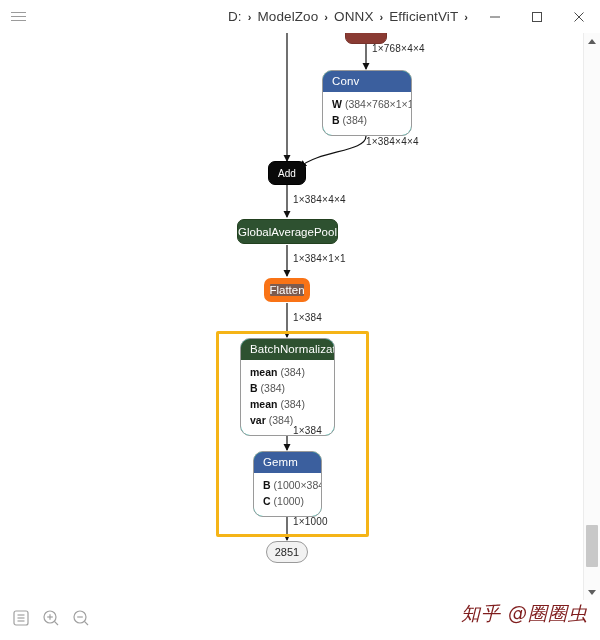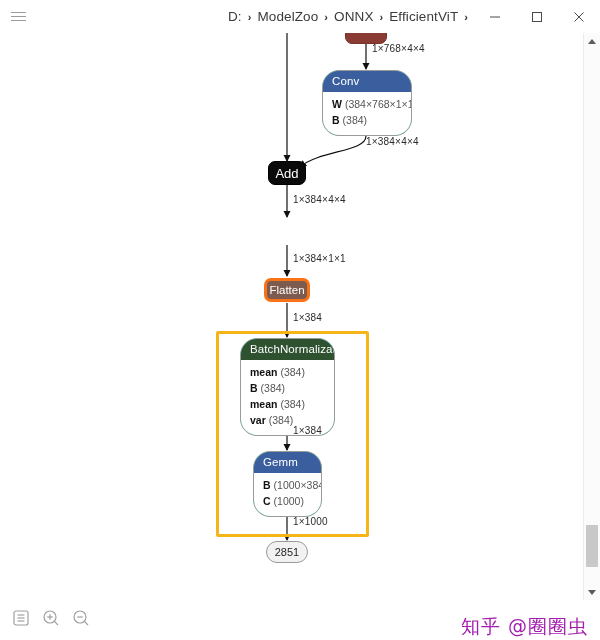--- a/index.html
+++ b/index.html
@@ -102,30 +102,30 @@
     display: flex;
     align-items: center;
     justify-content: center;
     color: #ffffff;
     border-radius: 7px;
   }
   .node-black {
     background: #0a0a0a;
     border: 1px solid #000;
     color: #ffffff;
-    font-size: 13px;
+    font-size: 10px;
   }
   .node-green { background: #2e5130; border: 1px solid #22401f; }
-  .node-brown { background: #7d5b4f; border: 3px solid #f97316; }
+  .node-brown { background: #7d5b4f; border: 6px solid #f97316; }
   .node-darkred { background: #8a3b33; border: 1px solid #77332c; }
 
   .node-box {
     background: #14b8a6;
     border: 1px solid #9a9a9a;
-    border-radius: 17px;
+    border-radius: 10px;
     overflow: hidden;
     box-shadow: 0 0 0 0 rgba(0,0,0,0);
   }
   .node-head {
     padding: 4px 9px 5px 9px;
     color: #ffffff;
     font-size: 11.5px;
     letter-spacing: .1px;
   }
   .head-blue { background: #3b5f9e; }
@@ -248,26 +248,27 @@
     align-items: center;
     gap: 4px;
   }
   .tool-btn {
     width: 26px; height: 26px;
     display: flex; align-items: center; justify-content: center;
     color: #9d9d9d;
   }
   .watermark {
     position: absolute;
-    right: 12px; top: 14px;
+    right: 12px; top: 1px;
     font-size: 19px;
-    color: #a21caf;
+    color: #7f1d1d;
     letter-spacing: 1px;
     white-space: nowrap;
     font-family: "DejaVu Sans", sans-serif;
+    font-style: italic;
   }
 </style>
 </head>
 <body>
 
 <div class="app-window">
 
   <div class="canvas">
     <div class="graph">
 
@@ -314,20 +315,23 @@
       </div>
 
       <div class="edge-label" style="left:366px; top:136px;">1×384×4×4</div>
 
       <div class="node node-simple node-black" style="left:268px; top:161px; width:38px; height:24px;">
         <span>Add</span>
       </div>
 
       <div class="edge-label" style="left:293px; top:194px;">1×384×4×4</div>
 
+      <div class="node node-simple node-green" style="left:237px; top:219px; width:101px; height:25px;">
+        <span>GlobalAveragePool</span>
+      </div>
 
       <div class="edge-label" style="left:293px; top:253px;">1×384×1×1</div>
 
       <div class="node node-simple node-brown" style="left:264px; top:278px; width:46px; height:24px;">
         <span>Flatten</span>
       </div>
 
       <div class="edge-label" style="left:293px; top:312px;">1×384</div>
 
       <div class="selection-rect" style="left:216px; top:331px; width:147px; height:200px;"></div>

